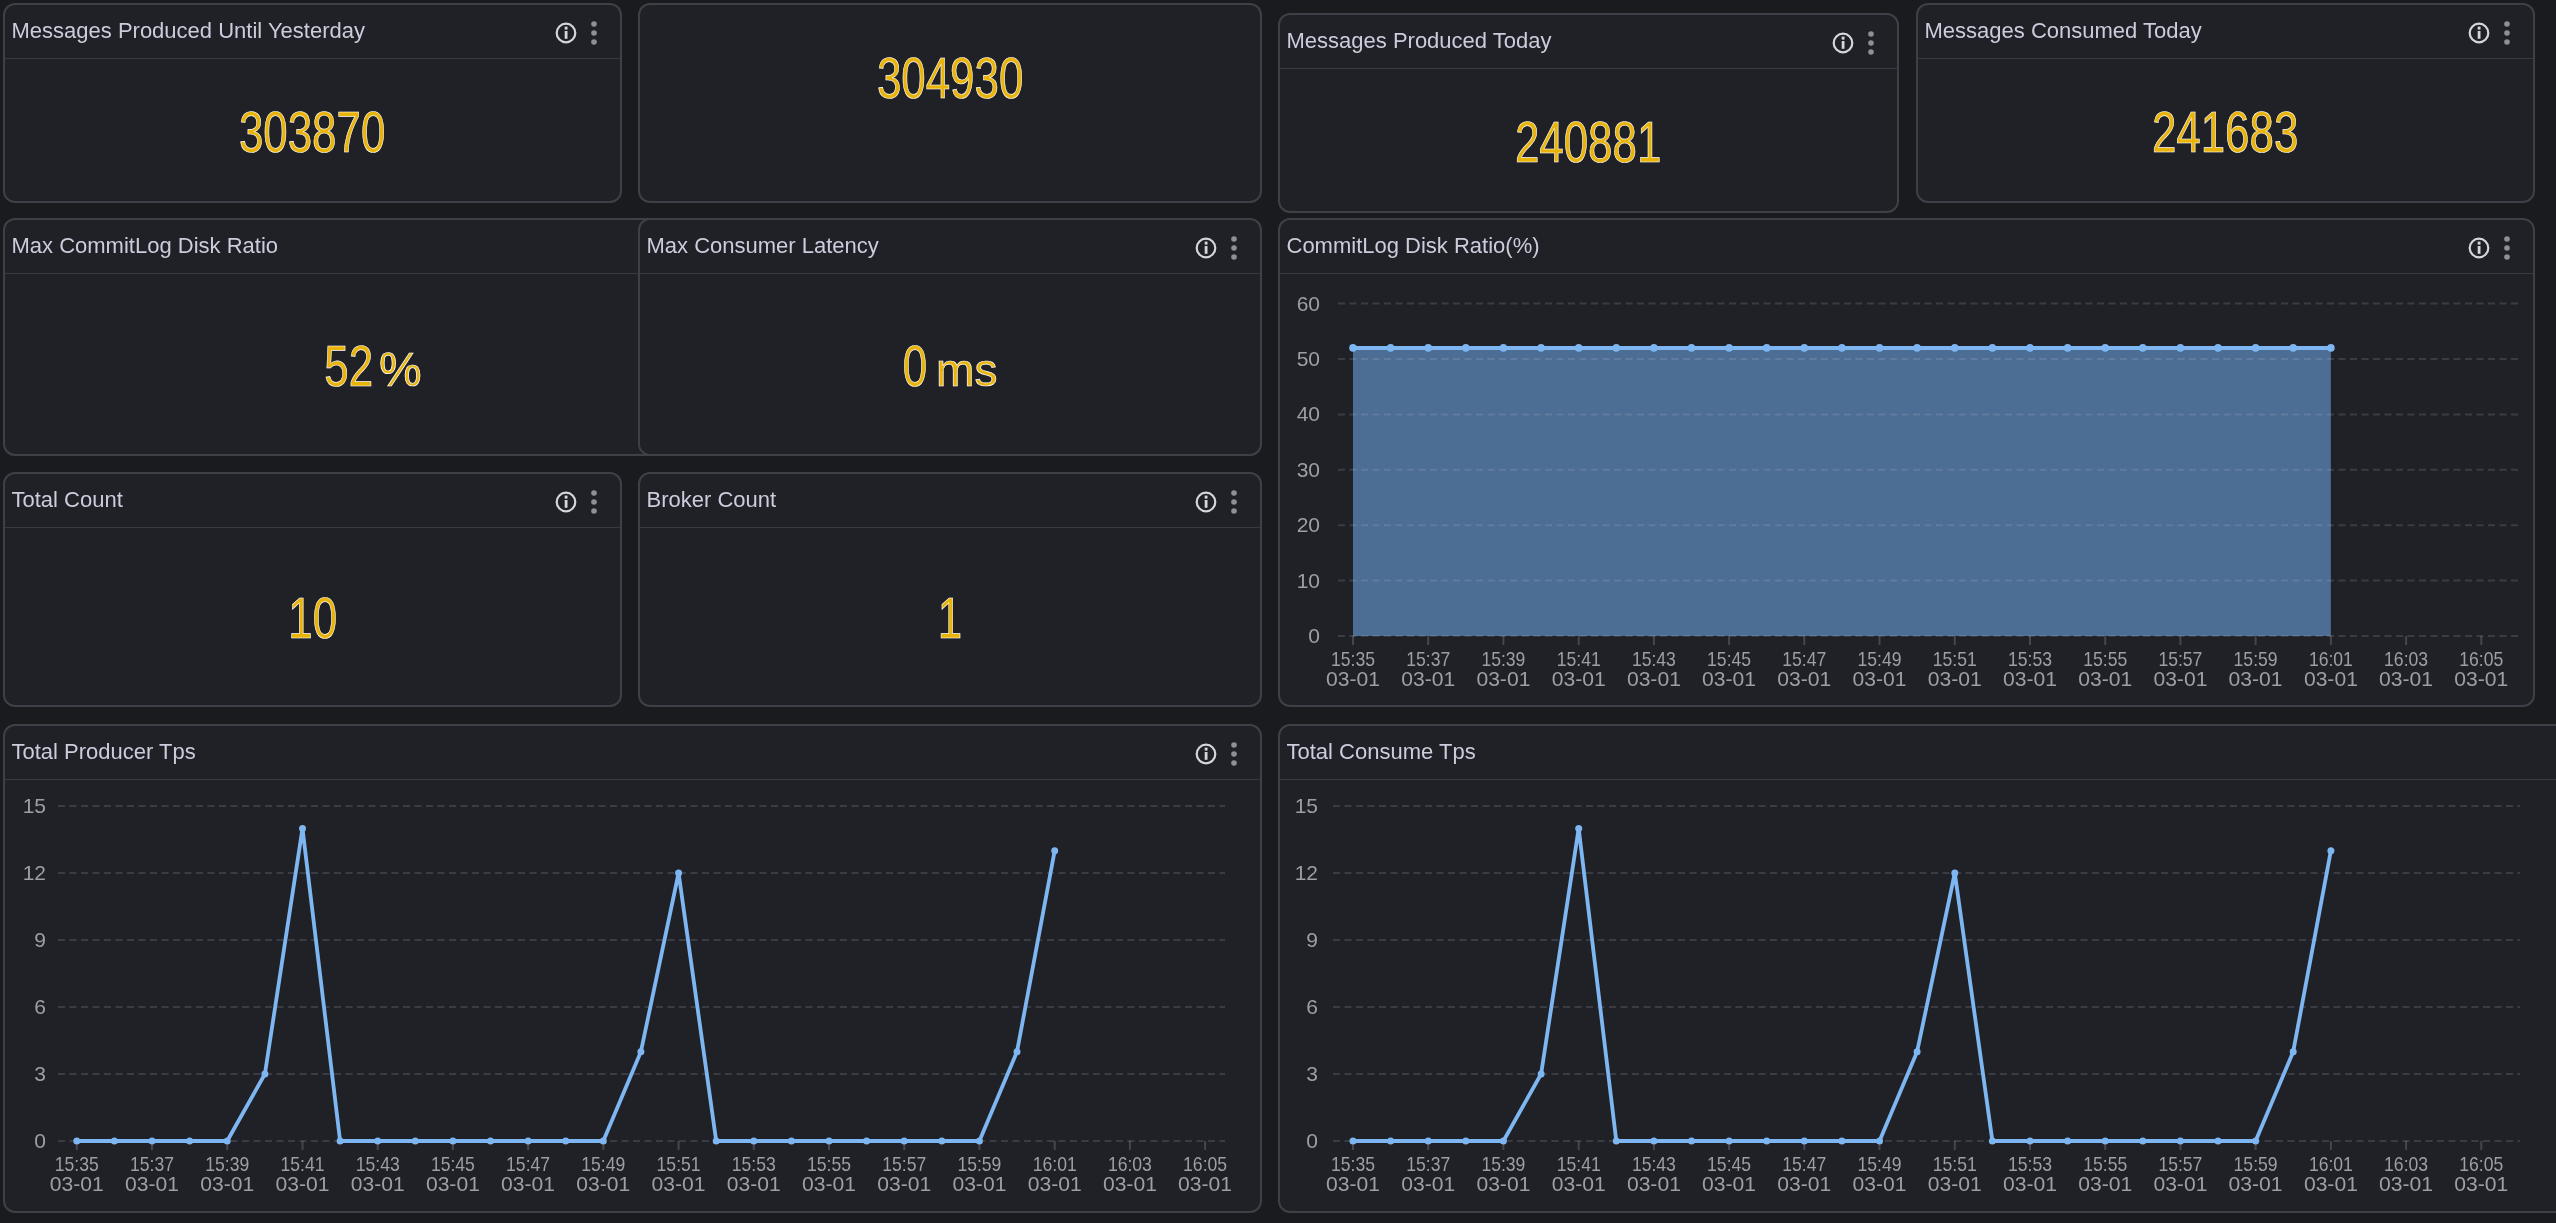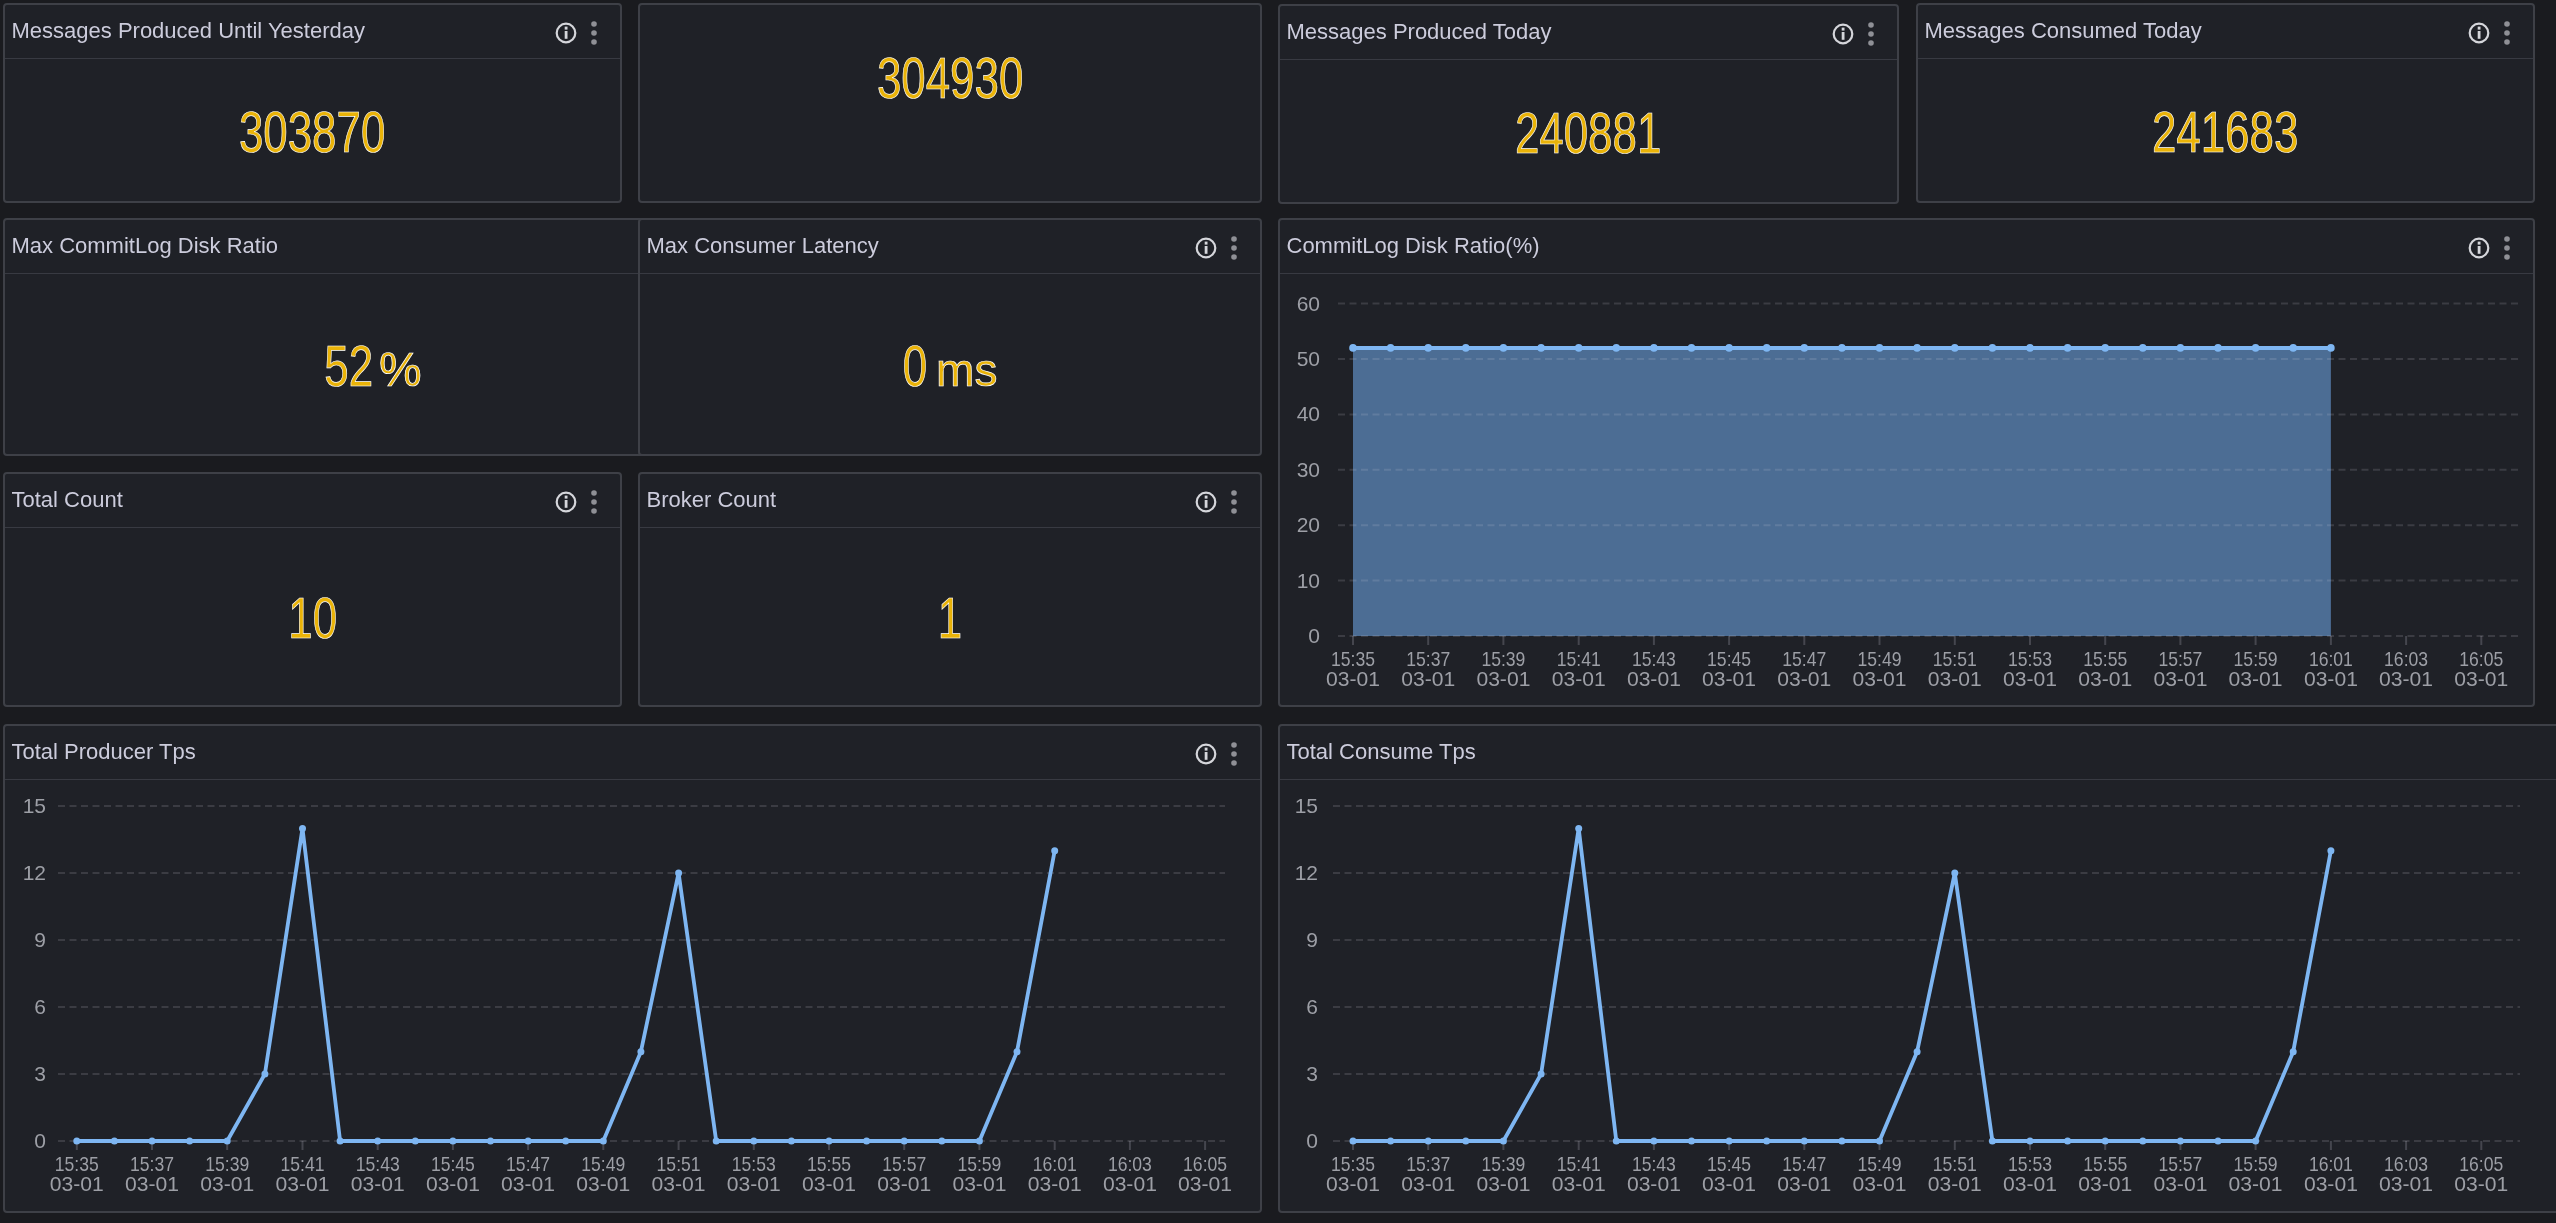--- a/index.html
+++ b/index.html
@@ -1,17 +1,17 @@
 <!DOCTYPE html>
 <html><head><meta charset="utf-8">
 <style>
 * { margin:0; padding:0; box-sizing:border-box; }
 html,body { width:2556px; height:1223px; background:#1a1b1f;
   font-family:"Liberation Sans", sans-serif; overflow:hidden; }
-.panel { position:absolute; background:#1f2127; border:2px solid #3e4047; border-radius:4px; }
+.panel { position:absolute; background:#1f2127; border:2px solid #3e4047; border-radius:12px; }
 .phead { position:relative; height:54px; border-bottom:1px solid rgba(204,204,220,0.15); }
 .ptitle { position:absolute; left:6.5px; top:0; line-height:51px; font-size:22px; color:#ccccdc; white-space:nowrap; }
 .hicons { position:absolute; right:0; top:0; }
 .pbody { position:relative; width:100%; display:flex; align-items:center; justify-content:center; }
 .statval { font-size:57px; color:#eab308; display:flex; align-items:baseline; -webkit-text-stroke:0.7px #ffffff; }
 .digits { display:inline-block; transform:scaleX(0.77); transform-origin:center; }
 .statval .unit { font-size:45px; margin-left:2px; }
 .chart { position:absolute; left:-2px; top:-2px; }
 .ax { font-size:21px; fill:#9d9fa6; font-family:"Liberation Sans", sans-serif; }
 </style></head>
@@ -34,21 +34,21 @@
       </div>
     </div>
 </div>
 <div class="panel" style="left:638px;top:3px;width:624px;height:200px">
 <div class="pbody" style="height:145px">
       <div class="statval">
         <span class="digits" style="margin:0 -21.9px">304930</span>
       </div>
     </div>
 </div>
-<div class="panel" style="left:1278px;top:4px;width:621px;height:200px">
+<div class="panel" style="left:1278px;top:13px;width:621px;height:200px">
 <div class="phead">
       <span class="ptitle">Messages Produced Today</span>
       <svg class="hicons" width="80" height="54" viewBox="0 0 80 54">
 <circle cx="26" cy="28" r="9.3" fill="none" stroke="#d5d6db" stroke-width="2.2"></circle>
 <rect x="24.7" y="26" width="2.8" height="7.8" fill="#d5d6db"></rect>
 <rect x="24.7" y="21.6" width="2.8" height="3" fill="#d5d6db"></rect>
 <circle cx="54" cy="19" r="2.8" fill="#8f9096"></circle>
 <circle cx="54" cy="28" r="2.8" fill="#8f9096"></circle>
 <circle cx="54" cy="37" r="2.8" fill="#8f9096"></circle>
 </svg>

